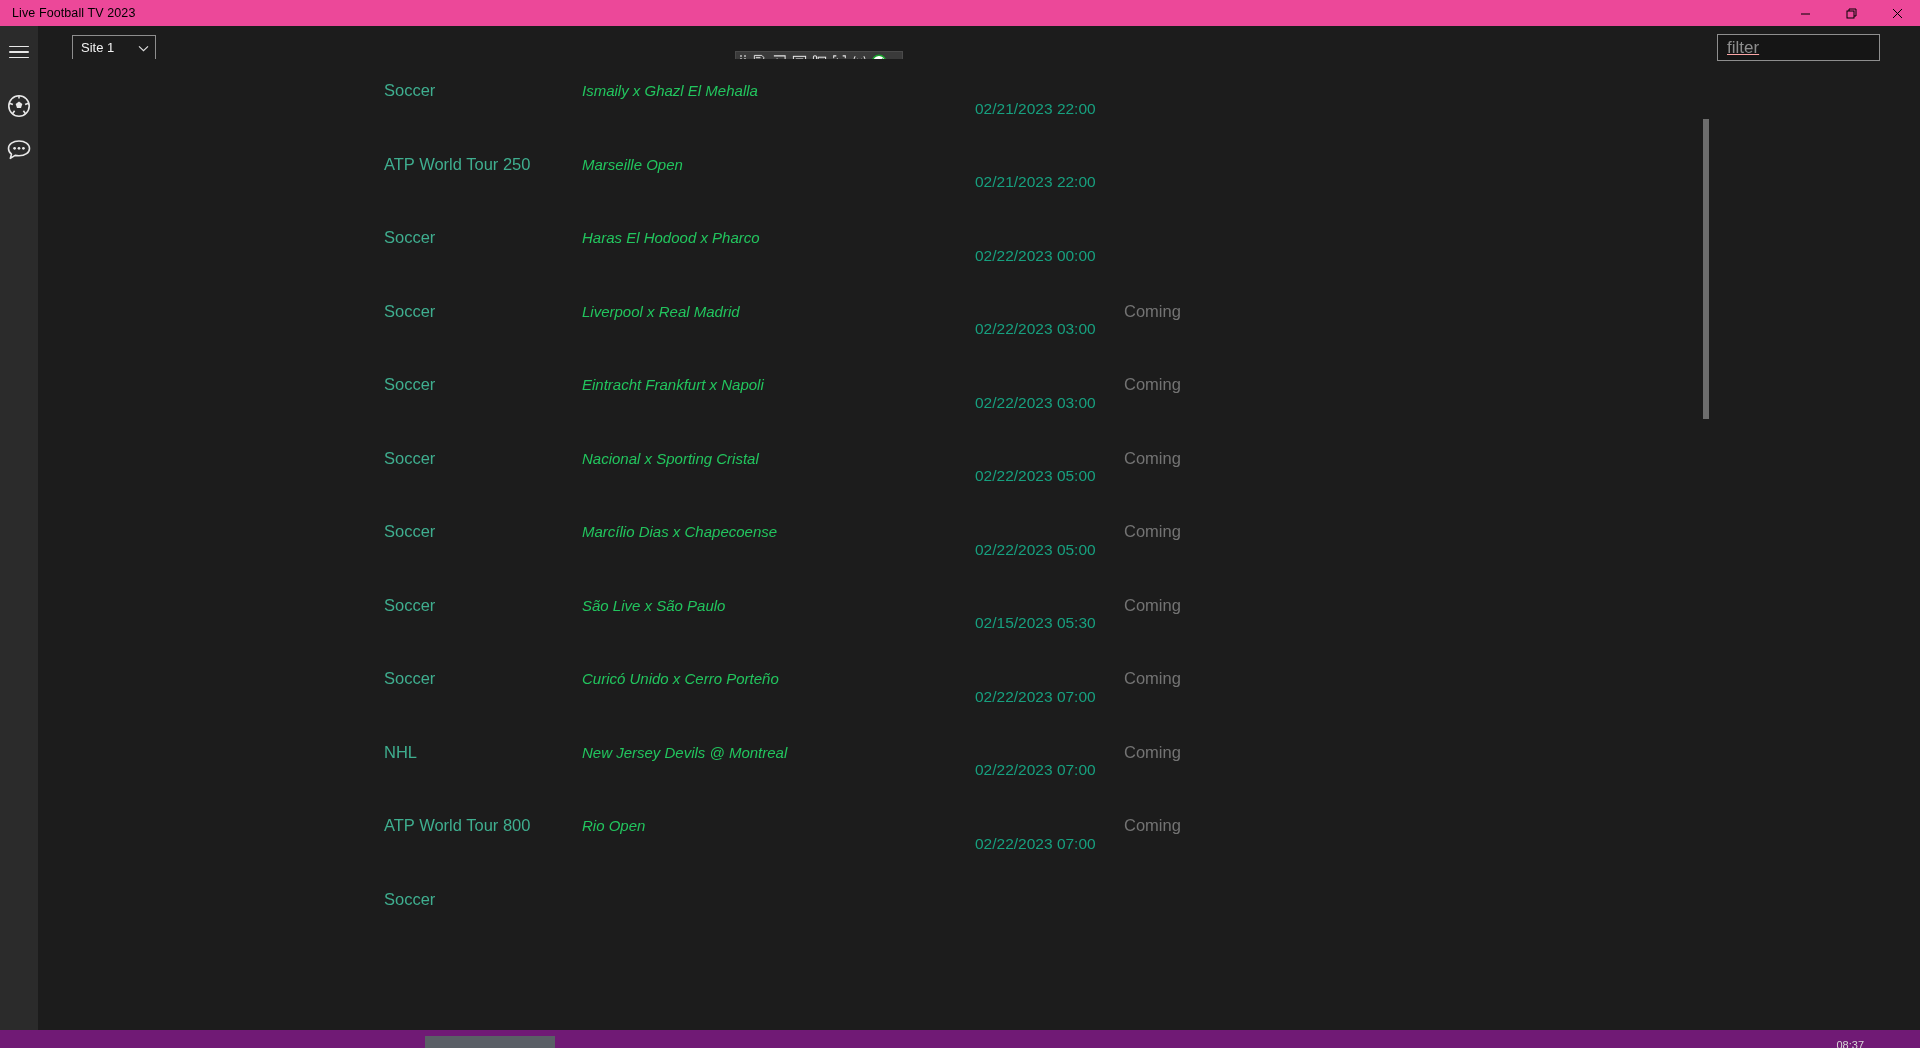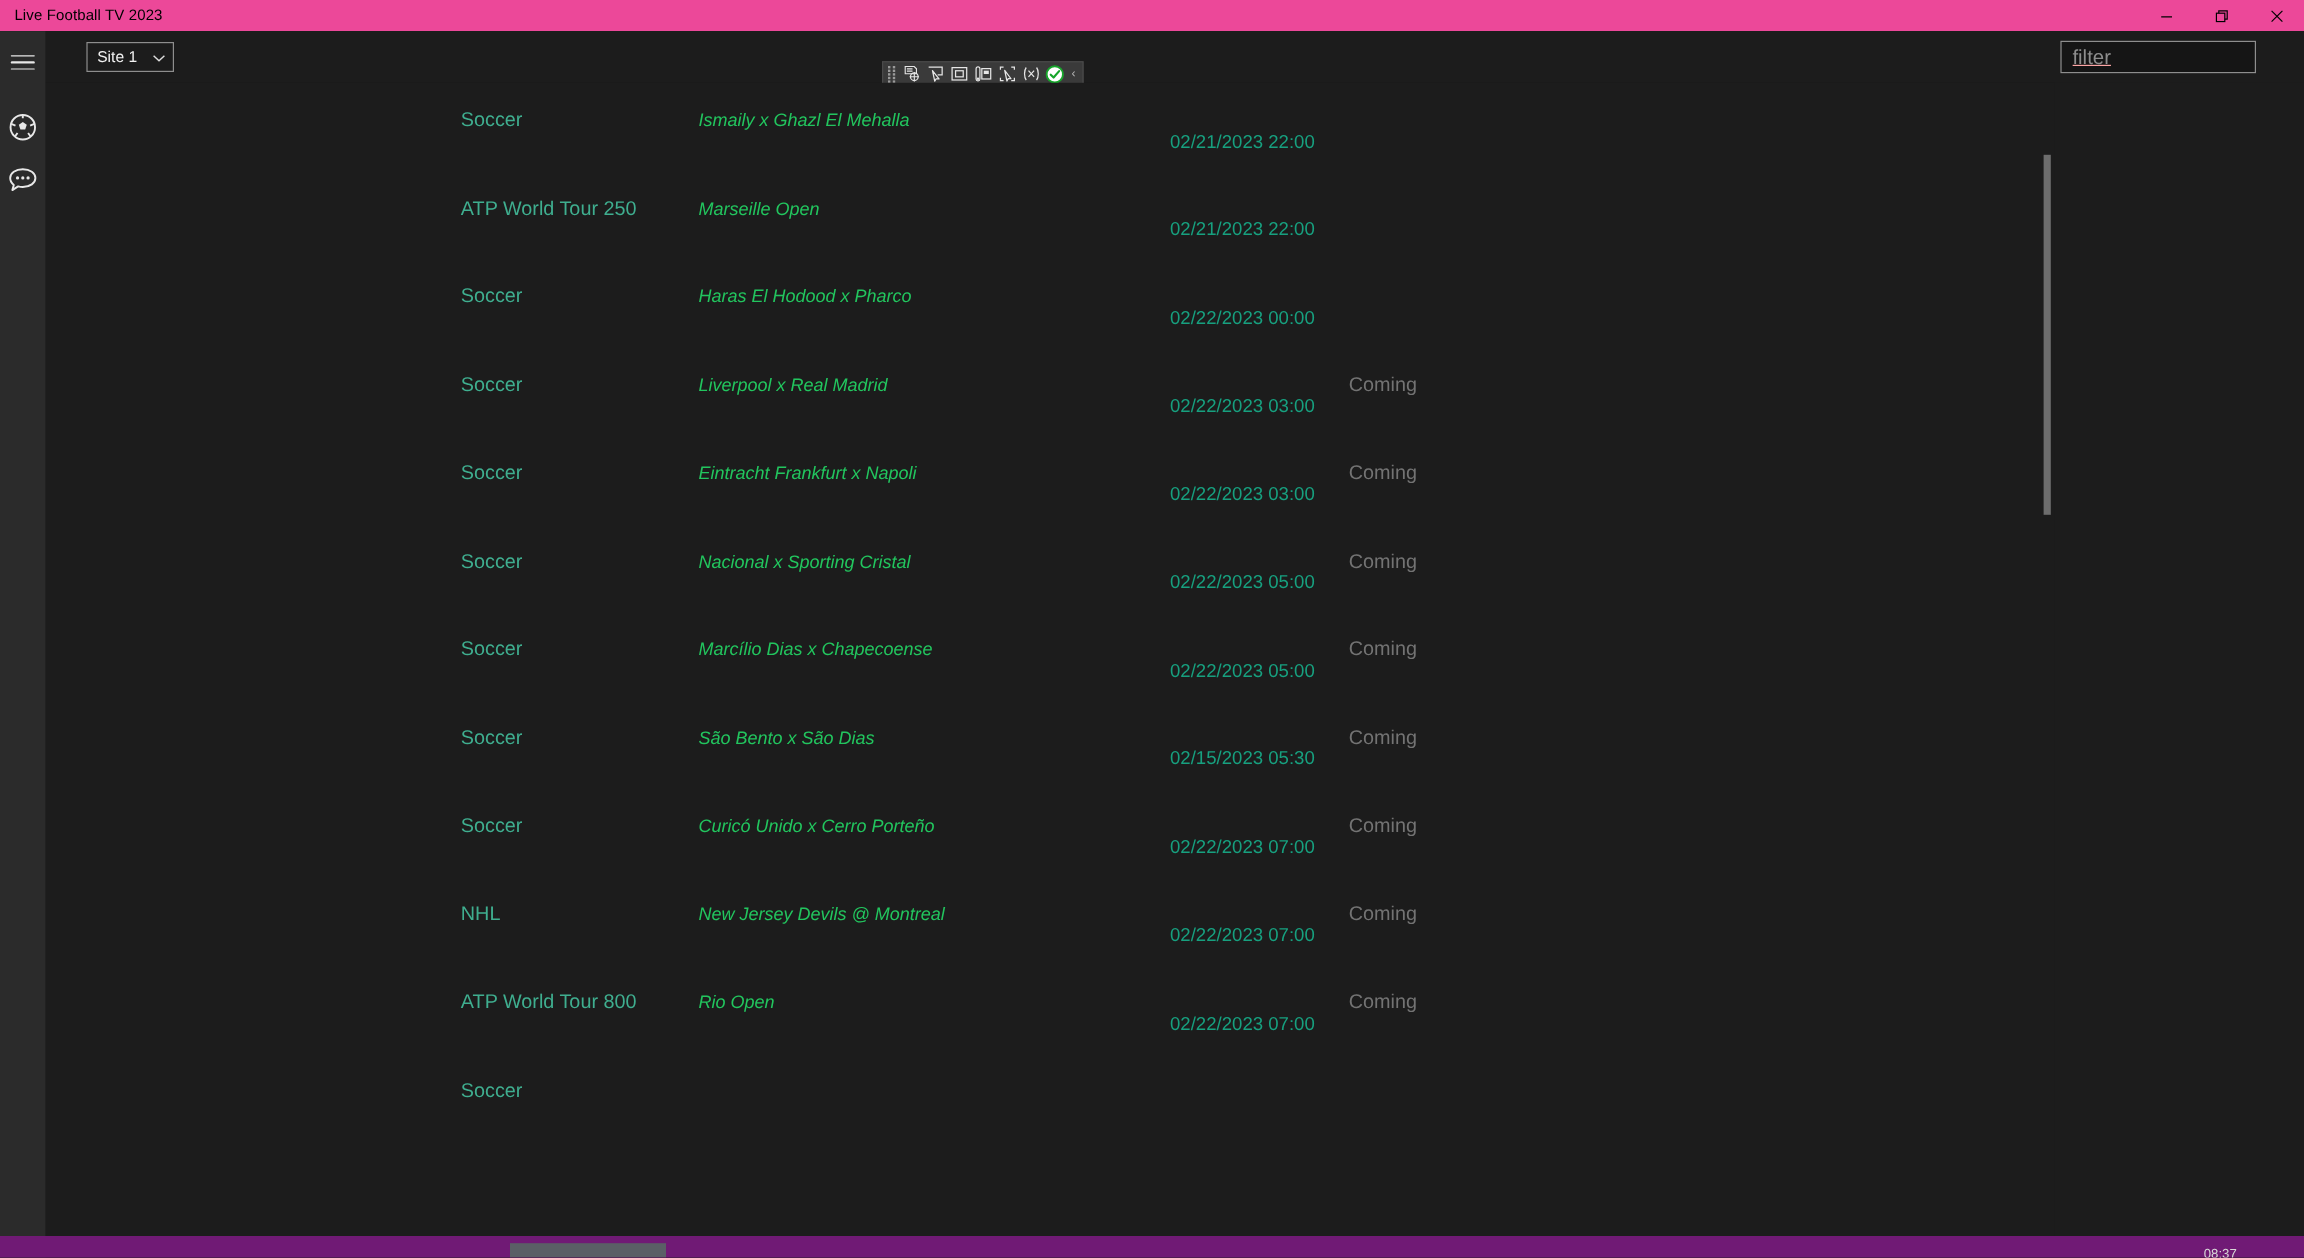--- a/index.html
+++ b/index.html
@@ -61,21 +61,21 @@
   }
 
   
   .topbar {
     position: absolute; top: 0; left: 38px;
     width: 1882px; height: 43px;
     background: #1c1c1c;
   }
   .site-select {
     position: absolute; left: 34px; top: 9px;
-    width: 73px; height: 25px;
+    width: 84px; height: 25px;
     border: 1px solid #8e8e8e;
     background: #1c1c1c;
     display: flex; align-items: center;
     padding: 0 6px 0 8px;
     color: #f2f2f2; font-size: 13px;
   }
   .site-select .lbl { flex: 1; white-space: nowrap; }
   .site-select .chev { margin-left: 2px; opacity: .9; }
 
   
@@ -119,21 +119,21 @@
     flex: 1; background: transparent; border: 0; outline: 0;
     color: #fca5a5; font-size: 17px;
     font-family: "Liberation Sans", sans-serif;
     text-decoration: underline;
   }
   .filter-input::placeholder { color: #8d8d8d; }
   .filter-icon { margin-left: 4px; display: flex; }
 
   
   .content {
-    position: absolute; top: 43px; left: 38px;
+    position: absolute; top: 33px; left: 38px;
     width: 1674px; height: 979px;
     background: #1c1c1c;
     overflow: hidden;
   }
   .rows {
     position: absolute; top: -5px; left: 0; right: 0;
   }
   .row {
     height: 73.5px;
     display: flex; align-items: center;
@@ -385,21 +385,21 @@
           <span class="c-status">Coming</span>
         </div>
         <div class="row">
           <span class="c-league">Soccer</span>
           <span class="c-event">Marcílio Dias x Chapecoense</span>
           <span class="c-date">02/22/2023 05:00</span>
           <span class="c-status">Coming</span>
         </div>
         <div class="row">
           <span class="c-league">Soccer</span>
-          <span class="c-event">São Bento x São Dias</span>
+          <span class="c-event">São Live x São Paulo</span>
           <span class="c-date">02/15/2023 05:30</span>
           <span class="c-status">Coming</span>
         </div>
         <div class="row">
           <span class="c-league">Soccer</span>
           <span class="c-event">Curicó Unido x Cerro Porteño</span>
           <span class="c-date">02/22/2023 07:00</span>
           <span class="c-status">Coming</span>
         </div>
         <div class="row">

